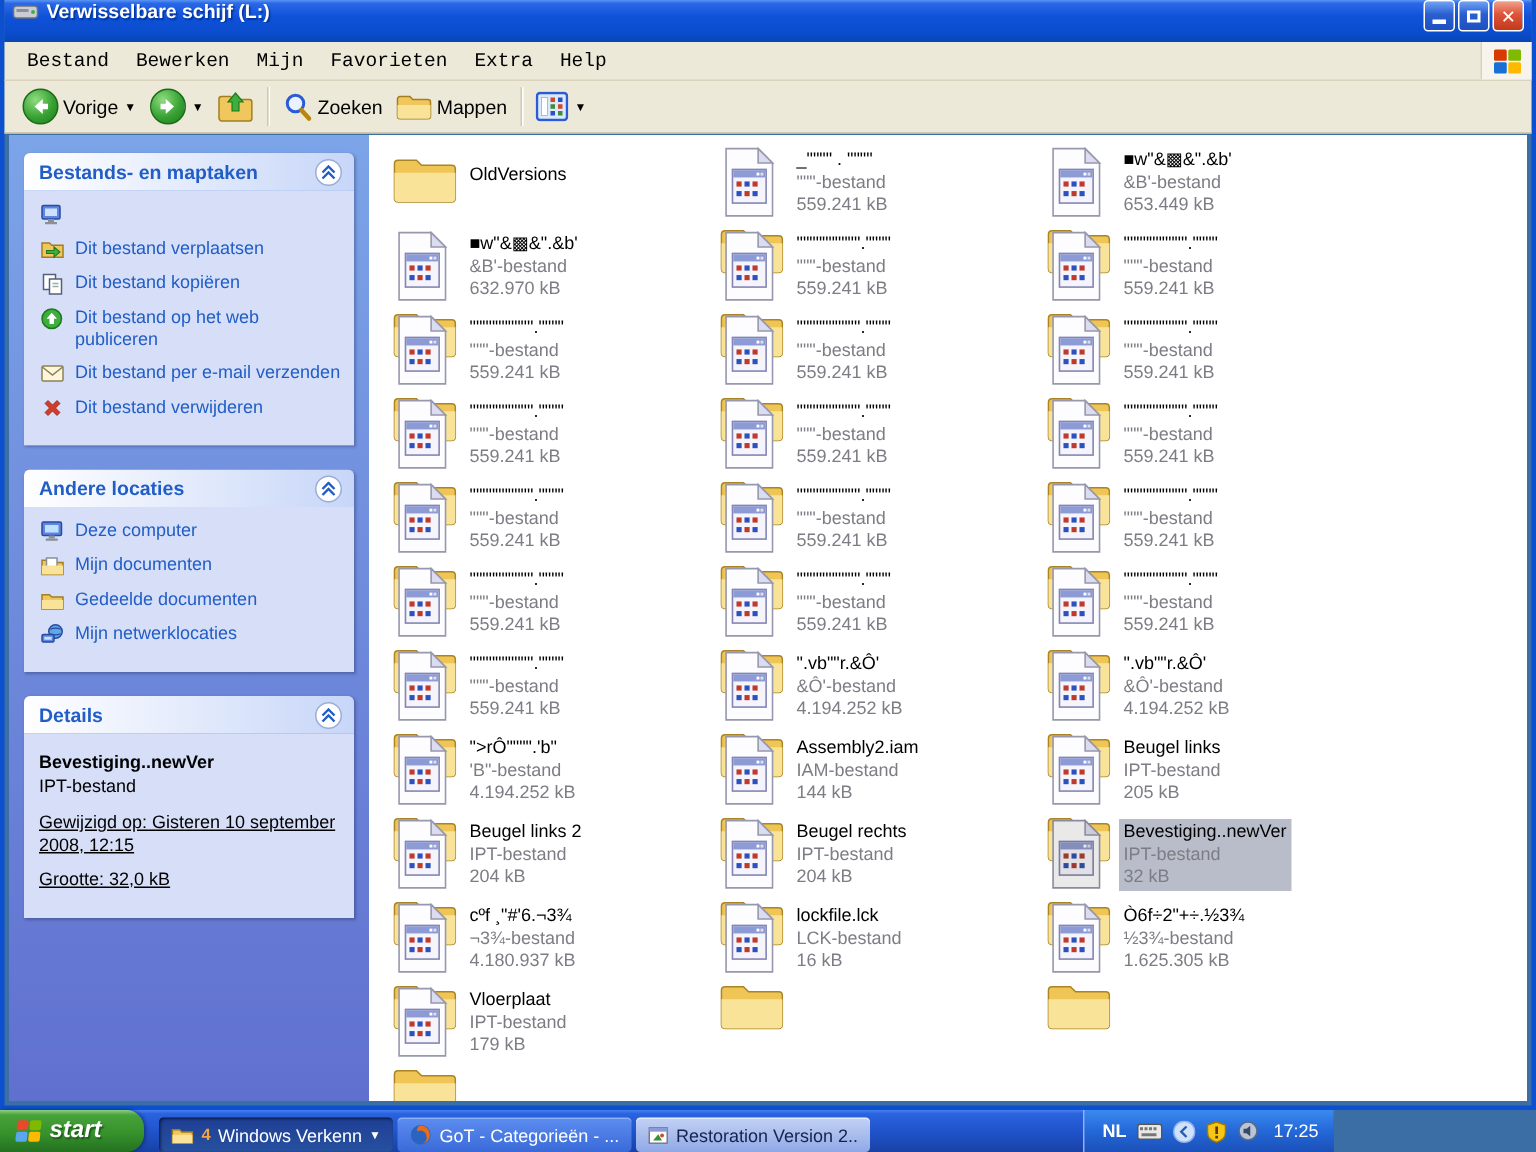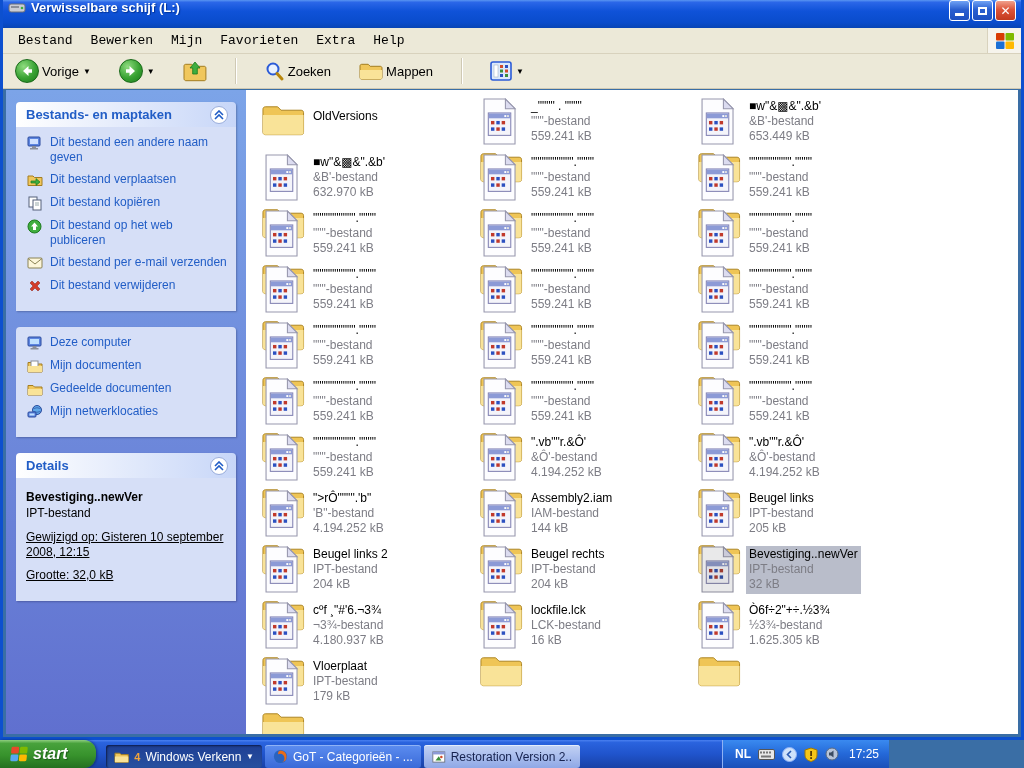--- a/index.html
+++ b/index.html
@@ -20,21 +20,21 @@
     background:linear-gradient(to bottom,#70a2f5,#2a5fd0 45%,#1d4fc0); }
   .winbtn.close { background:linear-gradient(to bottom,#f0a08c,#dd5438 45%,#c23a1e); font-size:12px; }
   .winbtn .minbar { width:9px; height:3px; background:#fff; margin-top:8px; }
   .winbtn .maxbox { width:9px; height:8px; border:2px solid #fff; }
 
   .menubar { height:26px; background:#ece9d8; border-bottom:1px solid #d8d2bd; display:flex; align-items:center; padding-left:6px;font-family:Liberation Mono, monospace; }
   .menu-item { padding:3px 9px; font-size:13px; color:#000; cursor:default; }
   .menubar-spacer { flex:1; }
   .menubar-logo { width:34px; height:25px; display:flex; align-items:center; justify-content:center; border-left:1px solid #d8d2bd; background:#f6f4ec; }
 
-  .toolbar { height:35px; background:#ece9d8; border-bottom:1px solid #cfc9b4; display:flex; align-items:center; padding-left:8px; gap:20px; }
+  .toolbar { height:35px; background:#ece9d8; border-bottom:1px solid #cfc9b4; display:flex; align-items:center; padding-left:8px; gap:1px; }
   .tb-group { display:flex; align-items:center; gap:3px; padding:2px 4px; }
   .tb-label { font-size:13px; color:#000; }
   .tb-caret { font-size:8px; color:#000; margin-left:1px; }
   .tb-sep { width:1px; height:26px; background:#cfc9b4; margin:0 4px; box-shadow:1px 0 0 #fff; }
   .circle-btn { width:24px; height:24px; border-radius:50%; display:flex; align-items:center; justify-content:center;
     background:radial-gradient(circle at 35% 30%,#8fdc7f,#38a233 55%,#1c7a1c); border:1px solid #1a6a1a; }
   .circle-btn svg { display:block; }
 
   
   .main { position:absolute; top:90px; left:3px; right:3px; bottom:3px; display:flex; background:#0369a1; }
@@ -205,21 +205,20 @@
           <div class="tp-body">
             <div class="tp-item">
               <span class="tp-ico">
                 <svg width="16" height="14" viewBox="0 0 16 14">
                     <rect x="1" y="1" width="12" height="9" rx="1" fill="#5e86e0" stroke="#2a4a9e"></rect>
                     <rect x="3" y="3" width="8" height="5" fill="#cfe0ff"></rect>
                     <rect x="5" y="10" width="4" height="2" fill="#8a8f9a"></rect>
                     <rect x="3" y="12" width="8" height="1.5" fill="#8a8f9a"></rect>
                   </svg>
               </span>
-              <span class="tp-label">Dit bestand een andere naam geven</span>
             </div>
             <div class="tp-item">
               <span class="tp-ico">
                 <svg width="16" height="14" viewBox="0 0 16 14">
                     <path d="M1 3 h5 l1.5 1.5 H15 v8 H1 Z" fill="#f0c75c" stroke="#a37d21"></path>
                     <path d="M4 8 h5 v-2.4 l4 3.4 -4 3.4 V10 H4 Z" fill="#3fae3f" stroke="#1c7a1c" stroke-width=".7"></path>
                   </svg>
               </span>
               <span class="tp-label">Dit bestand verplaatsen</span>
             </div>
@@ -257,20 +256,28 @@
                 <svg width="14" height="14" viewBox="0 0 14 14">
                     <path d="M2 4 L4 2 L7 5 L10 2 L12 4 L9 7 L12 10 L10 12 L7 9 L4 12 L2 10 L5 7 Z" fill="#d23c2a" stroke="#8f1f12" stroke-width=".5"></path>
                   </svg>
               </span>
               <span class="tp-label">Dit bestand verwijderen</span>
             </div>
           </div>
         </div>
 
         <div class="tp-box">
+          <div class="tp-head">
+            <span class="tp-title">Andere locaties</span>
+            <span class="tp-chevron">
+              <svg width="10" height="10" viewBox="0 0 10 10">
+                  <path d="M1 5 L5 1 L9 5 M1 9 L5 5 L9 9" fill="none" stroke="#215dc6" stroke-width="1.6"></path>
+                </svg>
+            </span>
+          </div>
           <div class="tp-body">
             <div class="tp-item">
               <span class="tp-ico">
                 <svg width="15" height="14" viewBox="0 0 15 14">
                     <rect x="1" y="1" width="13" height="9" rx="1" fill="#5e86e0" stroke="#2a4a9e"></rect>
                     <rect x="3" y="3" width="9" height="5" fill="#bfe0ff"></rect>
                     <rect x="5.5" y="10" width="4" height="2" fill="#8a8f9a"></rect>
                     <rect x="3.5" y="12" width="8" height="1.5" fill="#8a8f9a"></rect>
                   </svg>
               </span>

